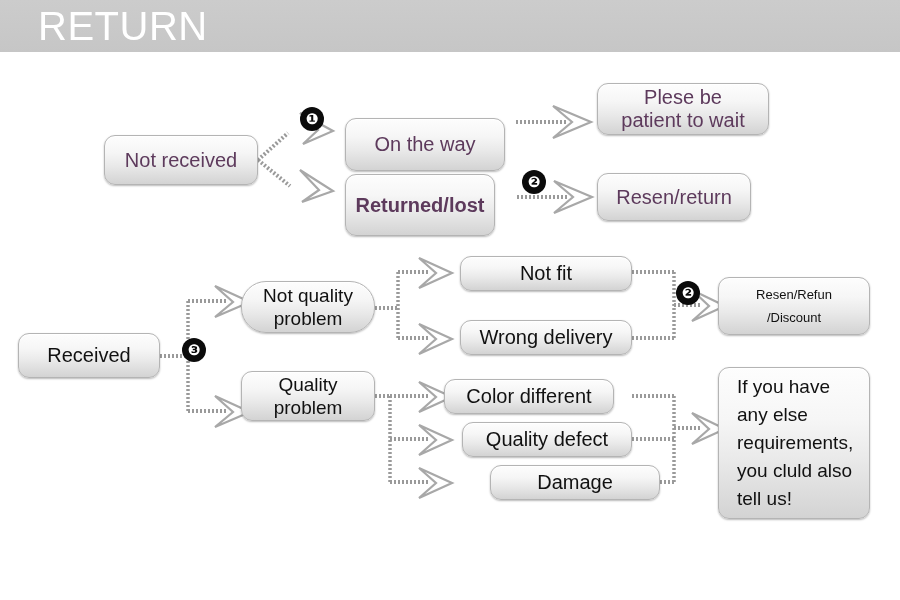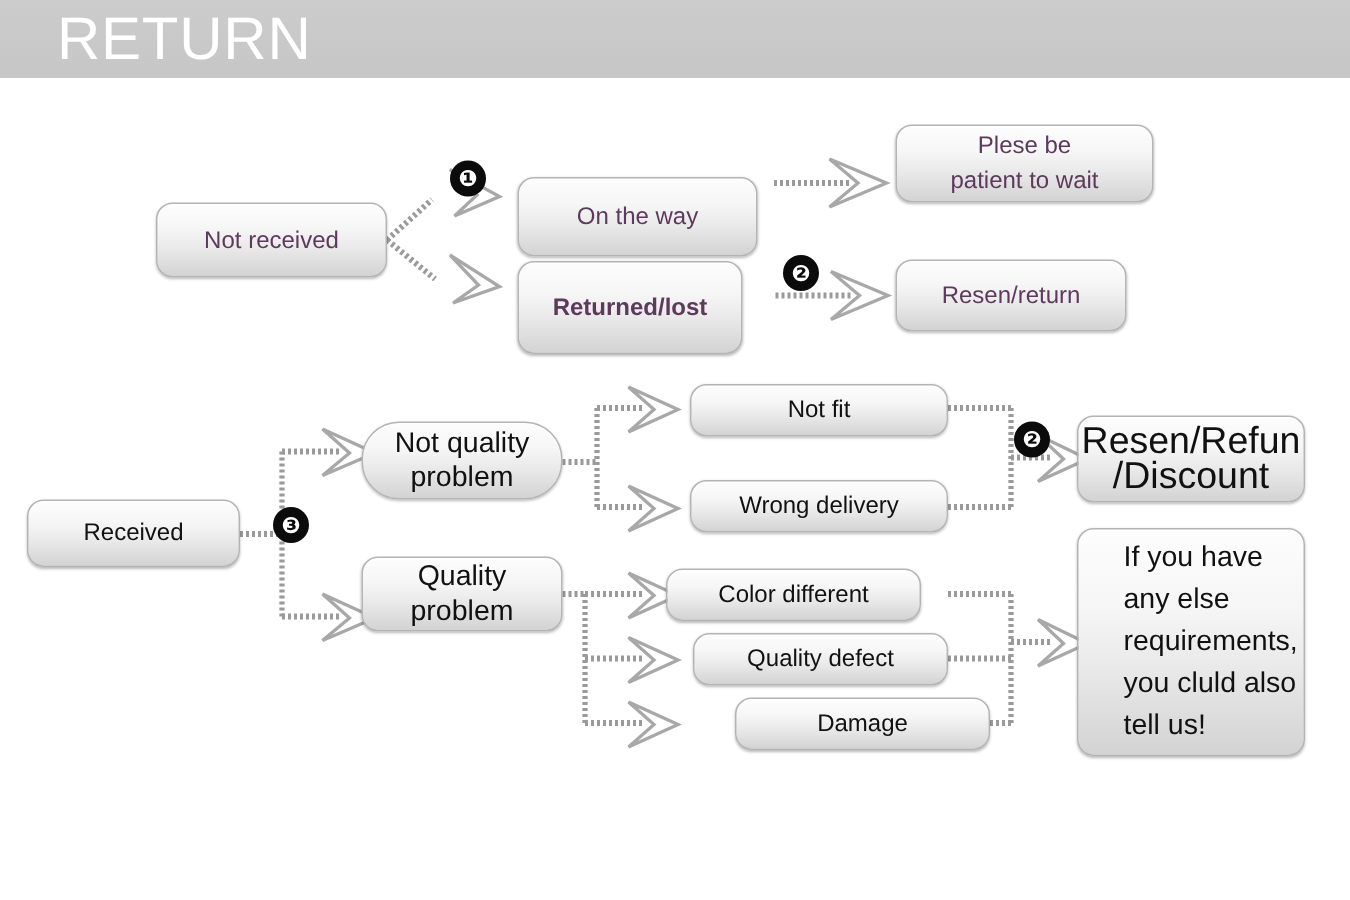--- a/index.html
+++ b/index.html
@@ -58,34 +58,35 @@
         #fdfdfd 0%,
         #f6f6f6 34%,
         #e9e9e9 62%,
         #d3d3d3 100%);
     box-shadow: 0 1px 2px rgba(0,0,0,0.28), inset 0 1px 0 #ffffff;
     display: flex;
     align-items: center;
     justify-content: center;
     text-align: center;
     color: #111111;
-    font-size: 16px;
+    font-size: 20px;
     line-height: 23px;
     white-space: pre-line;
     padding: 2px 6px;
   }
   .node.purple {
     color: #5d3a5c;
   }
   .node.tall-left {
     justify-content: flex-start;
     text-align: left;
-    padding-left: 30px;
+    padding-left: 18px;
     line-height: 28px;
     font-size: 19px;
+    margin-top: 15px;
   }
 
   
   .badge {
     position: absolute;
     width: 24px;
     height: 24px;
     border-radius: 50%;
     background: #0b0b0b;
     color: #ffffff;
@@ -205,21 +206,21 @@
   <div class="node" style="left:460px; top:256px; width:172px; height:35px;">Not fit</div>
 
   <div class="node" style="left:460px; top:320px; width:172px; height:35px;">Wrong delivery</div>
 
   <div class="node" style="left:444px; top:379px; width:170px; height:35px;">Color different</div>
 
   <div class="node" style="left:462px; top:422px; width:170px; height:35px;">Quality defect</div>
 
   <div class="node" style="left:462px; top:465px; width:170px; height:35px;margin-left:28px;">Damage</div>
 
-  <div class="node" style="left:718px; top:277px; width:152px; height:58px; font-size:25px;">Resen/Refun
+  <div class="node" style="left:718px; top:277px; width:152px; height:58px; font-size:13px;">Resen/Refun
 /Discount</div>
 
   <div class="node tall-left" style="left:718px; top:352px; width:152px; height:152px;">If you have
 any else
 requirements,
 you cluld also
 tell us!</div>
 
   <div class="badge" style="left:300px; top:107px;">❶</div>
 

